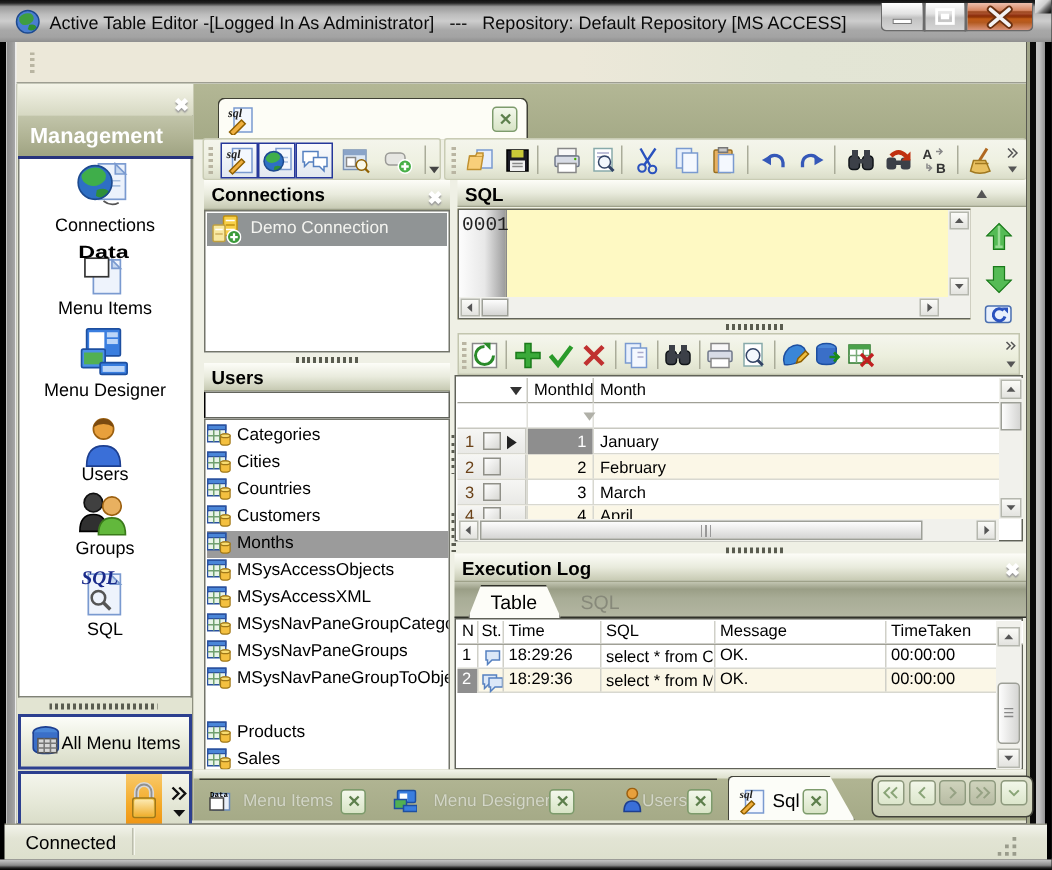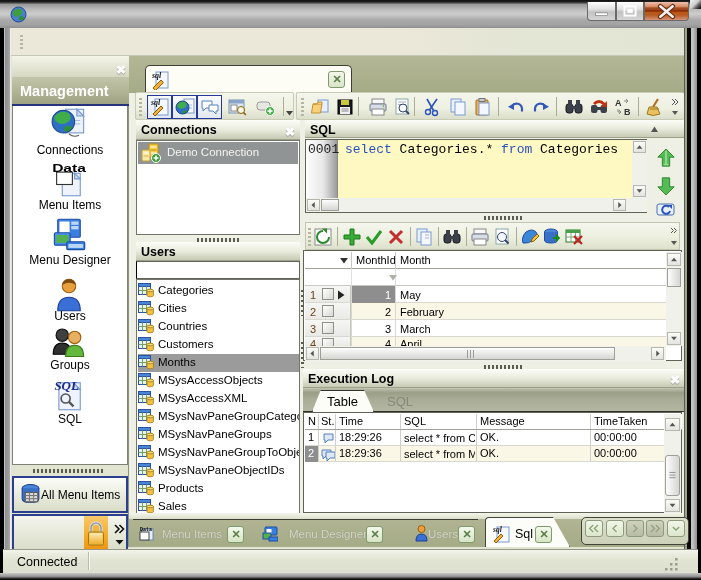--- a/index.html
+++ b/index.html
@@ -168,20 +168,21 @@
   </defs>
 </svg>
 <div id="win">
   <div id="titlebar">
     <svg class="abs" style="left:10px;top:6px" width="17" height="17" viewBox="0 0 17 17">
       <circle cx="8.5" cy="8.5" r="7.5" fill="#4a7ed0"></circle>
       <path d="M3 5.5 Q6 2 10.5 3 Q13.5 5 12 8 Q9 11.5 5 10.5 Q2 8.5 3 5.5Z" fill="#3f9e3f"></path>
       <path d="M9.5 10.5 Q13.5 9.5 14.5 12.5 Q11.5 15.5 8.5 13.5Z" fill="#2f8f2f"></path>
       <circle cx="8.5" cy="8.5" r="7.5" fill="none" stroke="#1d4a8f"></circle>
     </svg>
+    <span class="ttext">Active Table Editor -[Logged In As Administrator]&nbsp;&nbsp;&nbsp;---&nbsp;&nbsp;&nbsp;Repository: Default Repository [MS ACCESS]</span>
     <div class="wbtn" id="btnmin">
         <svg class="glyph" viewBox="0 0 29 18">
           <rect x="8" y="11" width="13" height="3" fill="#fff" stroke="#777" stroke-width="0.7"></rect>
         </svg>
       </div>
     <div class="wbtn" id="btnmax">
         <svg class="glyph" viewBox="0 0 28 18">
           <rect x="8" y="4" width="12" height="10" fill="none" stroke="#fff" stroke-width="2"></rect>
           <rect x="11" y="7" width="6" height="4" fill="#fff"></rect>
         </svg>
@@ -507,44 +508,40 @@
             </svg><span>MSysAccessXML</span></div>
         <div class="trow" style="top:128px"><svg class="tic" width="16" height="16">
               <use href="#tbic"></use>
             </svg><span>MSysNavPaneGroupCategorie</span></div>
         <div class="trow" style="top:146px"><svg class="tic" width="16" height="16">
               <use href="#tbic"></use>
             </svg><span>MSysNavPaneGroups</span></div>
         <div class="trow" style="top:164px"><svg class="tic" width="16" height="16">
               <use href="#tbic"></use>
             </svg><span>MSysNavPaneGroupToObject</span></div>
-        <div class="trow" style="top:182px"><svg class="tic" width="16" height="16">
-              <use href="#tbic"></use>
-            </svg><span>MSysNavPaneObjectIDs</span></div>
         <div class="trow" style="top:200px"><svg class="tic" width="16" height="16">
               <use href="#tbic"></use>
             </svg><span>Products</span></div>
         <div class="trow" style="top:218px"><svg class="tic" width="16" height="16">
               <use href="#tbic"></use>
             </svg><span>Sales</span></div>
       </div>
       <div class="spdotsv" style="left:172px;top:234px;height:26px"></div>
       <div class="spdotsv" style="left:172px;top:286px;height:26px"></div>
 
       <div class="phdr" id="sqlhdr">
           <span>SQL</span>
           <svg class="abs" style="left:345px;top:5px" width="9" height="8" viewBox="0 0 9 8">
             <path d="M1 7 h7 l-3.5 -5.5Z" fill="#555"></path>
           </svg>
         </div>
       <div id="editor">
         <div id="gutter">
             <span>0001</span>
           </div>
-        <div id="codeline"><span class="kw">select</span> Categories.* <span class="kw">from</span> Categories</div>
         <div class="sbtrack" style="left:326px;top:0;width:15px;height:58px"></div>
         <div class="sbbtn" style="left:327px;top:1px;width:13px;height:12px">
             <svg class="glyph" viewBox="0 0 13 12">
               <path d="M3 8 L6.5 4 L10 8Z" fill="#555"></path>
             </svg>
           </div>
         <div class="sbbtn" style="left:327px;top:45px;width:13px;height:12px">
             <svg class="glyph" viewBox="0 0 13 12">
               <path d="M3 4 L6.5 8 L10 4Z" fill="#555"></path>
             </svg>
@@ -682,21 +679,21 @@
             </svg>
         </div>
         <div class="grow" style="top:35px">
             <span class="rh"></span>
             <span class="rn">1</span>
             <span class="cb"></span>
             <svg class="abs" style="left:32px;top:4px" width="8" height="10" viewBox="0 0 8 10">
               <path d="M1 0.5 L7.5 5 L1 9.5Z" fill="#222"></path>
             </svg>
             <span class="mid sel1">1</span>
-            <span class="mo">May</span>
+            <span class="mo">January</span>
           </div>
         <div class="grow alt" style="top:52px">
             <span class="rh"></span>
             <span class="rn">2</span>
             <span class="cb"></span>
             <span class="mid">2</span>
             <span class="mo">February</span>
           </div>
         <div class="grow" style="top:69px">
             <span class="rh"></span>

